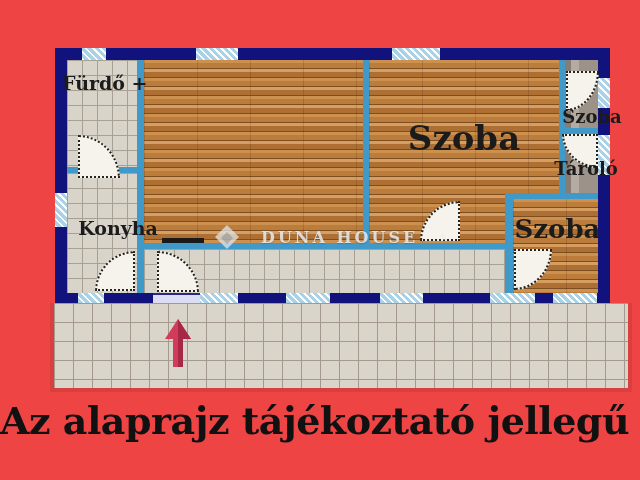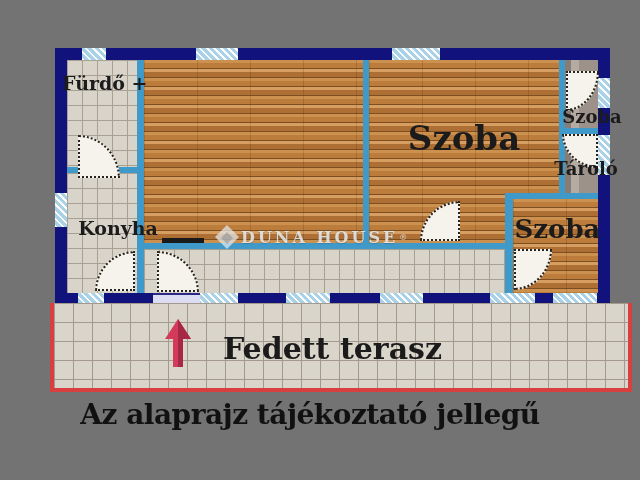--- a/index.html
+++ b/index.html
@@ -1,17 +1,17 @@
 <!DOCTYPE html>
 <html style="--outer-wall: #12127d; --inner-wall: #3f9ac9; --window-blue: #a9d2e8; --tile-floor: #d8d4ca; --tile-line: #a8a093; --wood-mid: #bc7f40; --carpet: #9d9289; --door-fill: #f6f3ec; --terrace-border: #d84040; --arrow-red: #d23b5a; --arrow-red-dark: #a62846;"><head>
 <meta charset="utf-8">
 <style>
   html,body{margin:0;padding:0;background:#fff;}
   .screen{
-    position:relative;width:640px;height:480px;background:#737373;overflow:hidden;
+    position:relative;width:640px;height:480px;background:#ef4444;overflow:hidden;
     font-family:"DejaVu Serif","Liberation Serif",serif;
   }
   
   .house{position:absolute;left:55px;top:48px;width:555px;height:257px;background:var(--outer-wall,#12127d);}
   
   .floor{position:absolute;}
   .tile{
     background-color:var(--tile-floor,#d8d4ca);
     background-image:
       linear-gradient(var(--tile-line,#a8a093) 1px, transparent 1px),
@@ -52,32 +52,32 @@
     border:4px solid var(--terrace-border,#d84040);border-top:none;
     background-color:#d9d5cb;
     background-image:
       linear-gradient(#a39a8d 1px, transparent 1px),
       linear-gradient(90deg,#a39a8d 1px, transparent 1px);
     background-size:19px 19px;
   }
   .arrow{position:absolute;left:164px;top:319px;width:28px;height:50px;}
   
   .watermark{
-    position:absolute;left:214px;top:224px;display:flex;align-items:center;gap:1px;
+    position:absolute;left:214px;top:224px;display:flex;align-items:center;gap:21px;
     opacity:.85;pointer-events:none;
   }
   .wm-text{
     font-size:16px;font-weight:bold;letter-spacing:3px;color:#e6ebef;
     text-shadow:0 1px 1px rgba(70,95,115,.55);
   }
   .wm-reg{font-size:8px;vertical-align:super;color:#e6ebef;}
   
   .caption{
     position:absolute;left:0;top:398px;width:588px;text-align:center;
-    font-size:28px;font-weight:bold;color:#111;letter-spacing:-0.5px;white-space:nowrap;margin-left:16px;
+    font-size:38px;font-weight:bold;color:#111;letter-spacing:-0.5px;white-space:nowrap;
   }
 </style>
 </head>
 <body>
 
 <div class="screen">
 
   <div class="house"></div>
 
   <div class="floor tile" style="left:67px;top:60px;width:70px;height:107px;"></div>
@@ -131,21 +131,20 @@
   <div class="rlabel" style="left:369px;top:117px;width:190px;font-size:34px;">Szoba</div>
   <div class="rlabel" style="left:552px;top:106px;width:80px;font-size:18px;">Szoba</div>
   <div class="rlabel" style="left:546px;top:158px;width:80px;font-size:18px;text-align:center;">Tároló</div>
   <div class="rlabel" style="left:505px;top:213px;width:105px;font-size:26px;">Szoba</div>
 
   <div class="terrace"></div>
   <svg class="arrow" viewBox="0 0 28 50">
     <polygon points="14,0 27,20 19,20 19,48 9,48 9,20 1,20" fill="#d23b5a"></polygon>
     <polygon points="14,0 27,20 19,20 19,48 14,48" fill="#a62846"></polygon>
   </svg>
-  <div class="rlabel" style="left:220px;top:330px;width:225px;font-size:30px;">Fedett terasz</div>
 
   <div class="watermark">
     <svg width="26" height="26" viewBox="0 0 26 26">
       <path d="M13 1 L25 13 L13 25 L1 13 Z" fill="rgba(228,233,237,0.85)"></path>
       <path d="M13 8 L19 14 L13 20 L7 14 Z" fill="rgba(140,155,168,0.6)"></path>
     </svg>
     <span class="wm-text">DUNA HOUSE</span>
       <span class="wm-reg">®</span>
   </div>
 

